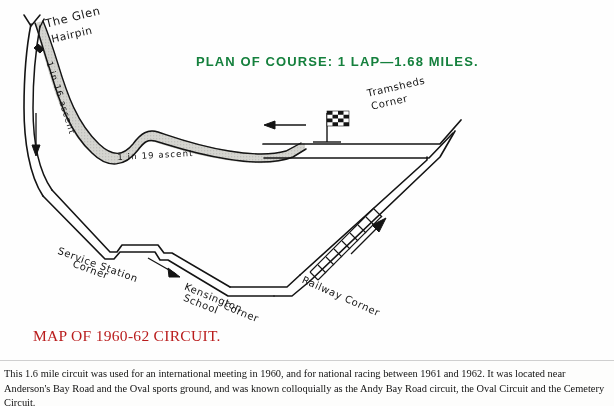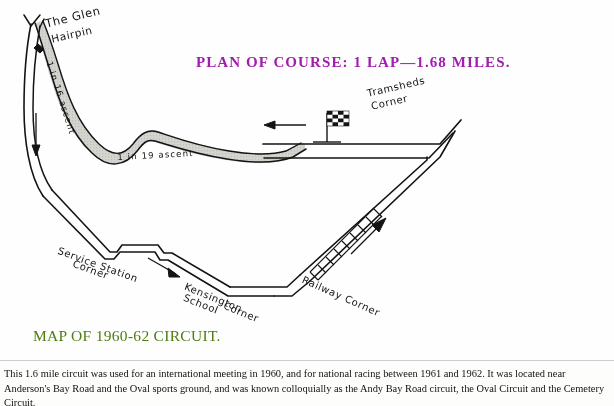--- a/index.html
+++ b/index.html
@@ -25,34 +25,34 @@
   svg.circuit {
     position: absolute;
     left: 0; top: 0;
     width: 614px;
     height: 360px;
   }
   .title-plan {
     position: absolute;
     left: 196px;
     top: 54px;
-    font-family: Liberation Serif, serif;
-    font-size: 15px;
+    font-family: Liberation Sans, sans-serif;
+    font-size: 13px;
     font-weight: bold;
     letter-spacing: 1.1px;
-    color: #a21caf;
+    color: #15803d;
     white-space: nowrap;
   }
   .title-map {
     position: absolute;
     left: 33px;
     top: 327px;
     font-family: "Liberation Serif", serif;
     font-size: 15.5px;
-    color: #4d7c0f;
+    color: #b91c1c;
     white-space: nowrap;
     letter-spacing: 0.3px;
   }
   .hand {
     position: absolute;
     font-family: "DejaVu Sans", sans-serif;
     color: #141414;
     white-space: nowrap;
     font-size: 10px;
     letter-spacing: 0.6px;

